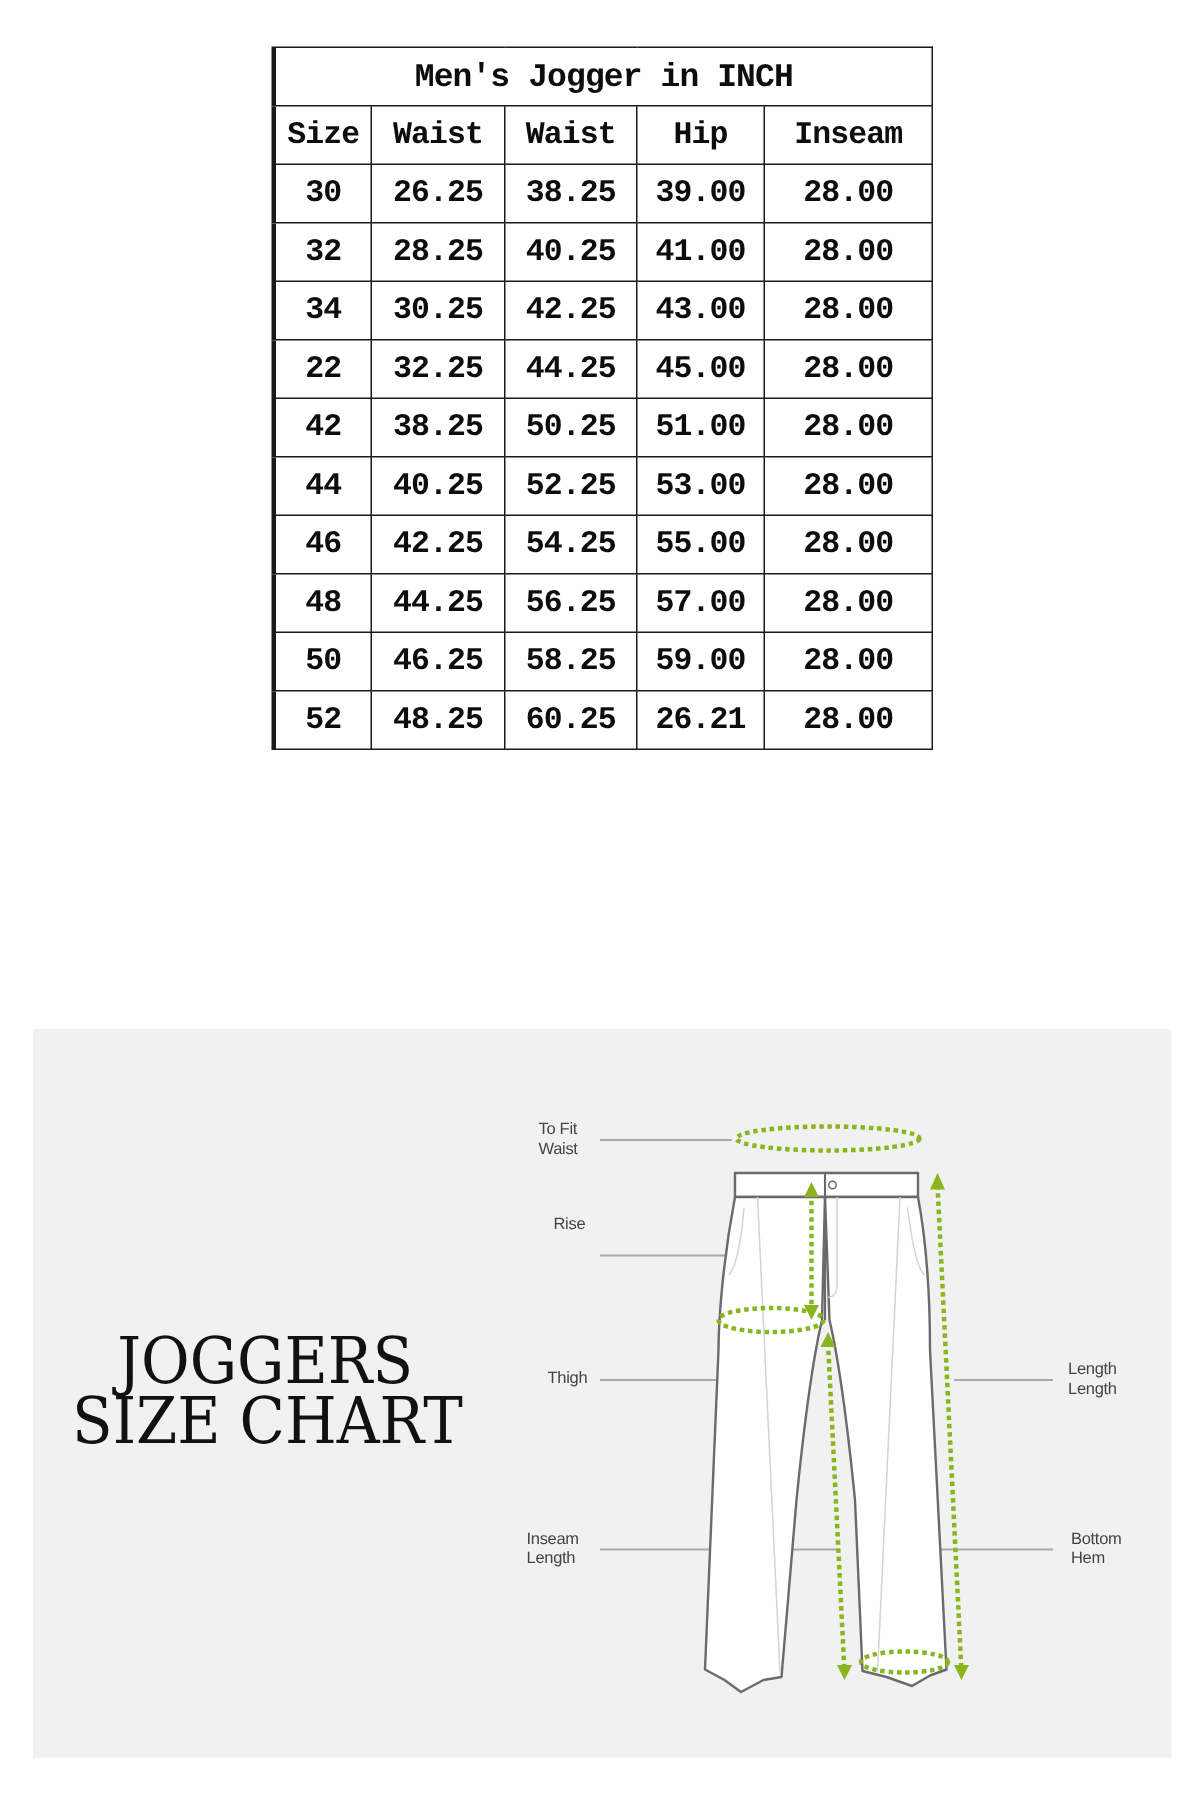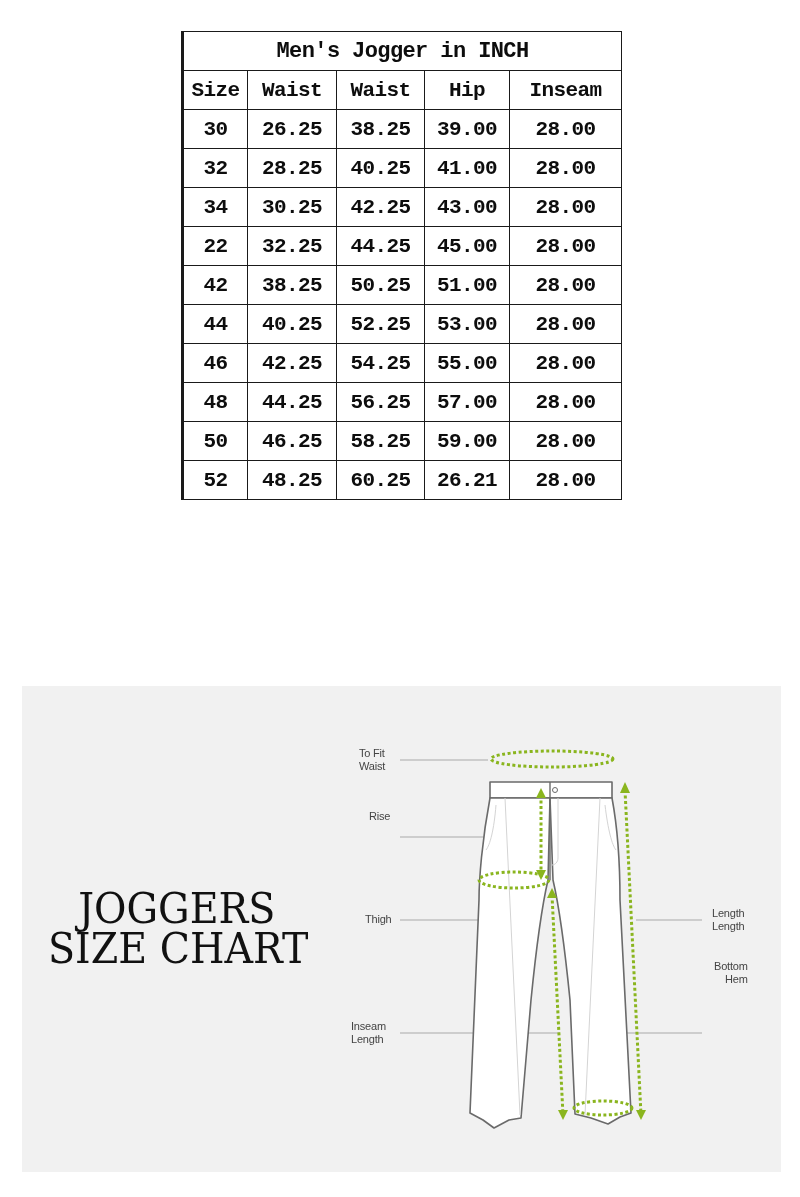--- a/index.html
+++ b/index.html
@@ -195,16 +195,16 @@
   <div>Thigh</div>
 </div>
 <div class="callout" style="left:351px; top:1020px;">
   <div>Inseam</div>
   <div>Length</div>
 </div>
 <div class="callout" style="left:712px; top:907px;">
   <div>Length</div>
   <div>Length</div>
 </div>
-<div class="callout" style="left:714px; top:960px;text-align:right;">
+<div class="callout" style="left:714px; top:1020px;">
   <div>Bottom</div>
   <div>Hem</div>
 </div>
 
 </body></html>

